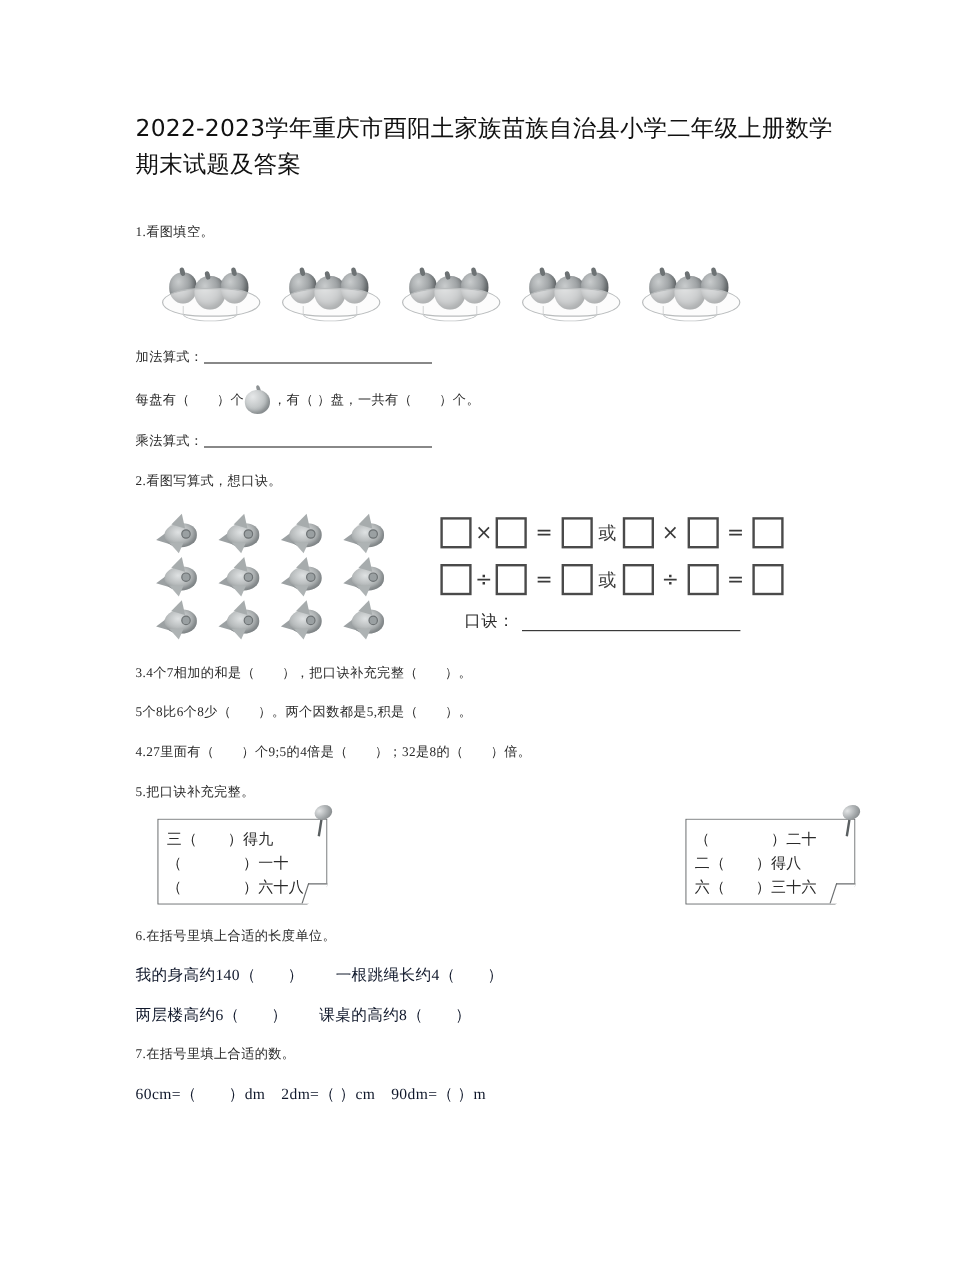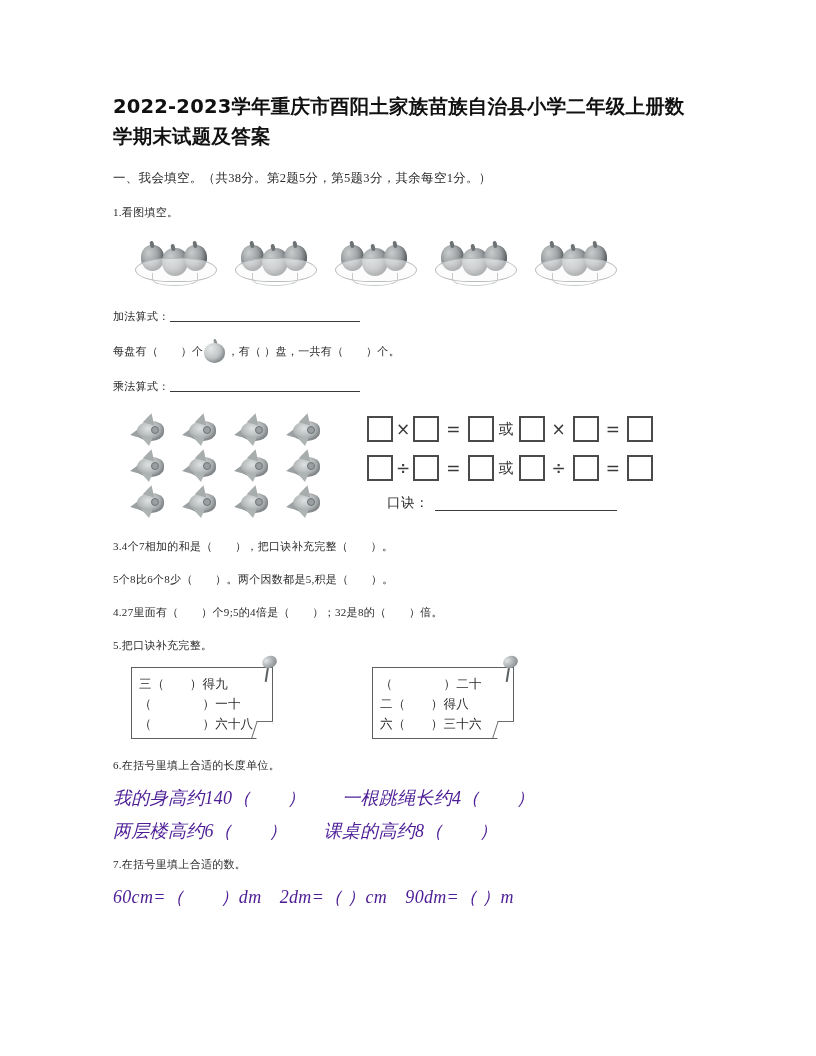--- a/index.html
+++ b/index.html
@@ -24,26 +24,26 @@
     background: #fff;
   }
   .content {
     position: absolute;
     left: 113px;
     top: 92px;
     width: 600px;
   }
   .doc-title {
     font-family: "DejaVu Sans", "Liberation Sans", sans-serif;
-    font-weight: bold;
+    font-weight: normal;
     font-size: 19.5px;
     line-height: 30px;
     letter-spacing: 0.2px;
     color: #111;
-    margin: 0 0 16px 0;
+    margin: 0 0 32px 0;
     width: 590px;
   }
   .section-head {
     font-size: 12.5px;
     line-height: 20px;
     margin: 0 0 14px 0;
     color: #2a2a2a;
     letter-spacing: 0.3px;
   }
   .q-line {
@@ -251,20 +251,21 @@
     width: 182px;
     border-bottom: 1.5px solid #3a3a3a;
     height: 13px;
     margin-left: 6px;
   }
 
   
   .cards-row {
     display: flex;
     margin: 12px 0 16px 18px;
+    justify-content: space-between;
   }
   .card-wrap { position: relative; }
   .card-wrap + .card-wrap { margin-left: 99px; }
   .note-card {
     position: relative;
     width: 142px;
     height: 72px;
     border: 1px solid #5d6062;
     background: #fff;
     box-sizing: border-box;
@@ -305,41 +306,39 @@
   }
   .pin .needle {
     position: absolute;
     left: 7px; top: 9px;
     width: 2px; height: 17px;
     background: #5a5f61;
     transform: rotate(9deg);
   }
 
   .sub-line {
-    font-size: 18px;
+    font-size: 13px;
     line-height: 20px;
     margin: 0 0 13px 0;
-    color: #4c1d95;
+    color: #0f172a;
     letter-spacing: 0.3px;
     white-space: pre;
-    font-style: italic;
   }
   .mono-ish {
     font-family: "Liberation Serif", serif;
   }
 </style>
 </head>
 <body>
 
 <div class="page">
   <div class="content">
 
     <h1 class="doc-title">2022-2023学年重庆市酉阳土家族苗族自治县小学二年级上册数学期末试题及答案</h1>
 
-    <p class="section-head">一、我会填空。（共38分。第2题5分，第5题3分，其余每空1分。）</p>
 
     <p class="q-line tight">1.看图填空。</p>
 
     <div class="plates-row">
       <div class="plate">
         <div class="fruit f1"></div>
           <div class="fruit f2"></div>
           <div class="fruit f3"></div>
         <div class="dish"></div>
           <div class="foot"></div>
@@ -373,20 +372,21 @@
           <div class="foot"></div>
       </div>
     </div>
 
     <p class="q-line"><span>加法算式：</span><span class="rule rule-w1"></span></p>
 
     <p class="q-line"><span>每盘有（　　）个</span><span class="apple-inline"><span class="stem"></span><span class="body"></span></span><span>，有（ ）盘，一共有（　　）个。</span></p>
 
     <p class="q-line"><span>乘法算式：</span><span class="rule rule-w1"></span></p>
 
+    <p class="q-line tight">2.看图写算式，想口诀。</p>
 
     <div class="q2-body">
 
       <div class="fish-grid">
         <div class="fish">
             <span class="tail"></span>
             <span class="bodyf"></span>
             <span class="fin-top"></span>
             <span class="fin-bot"></span>
             <span class="eye"></span>

